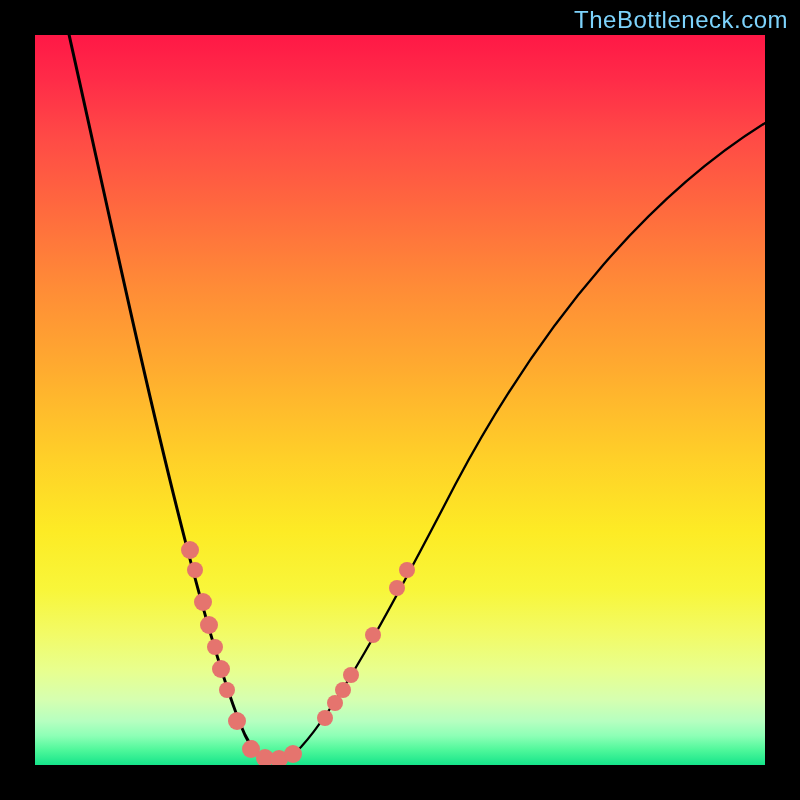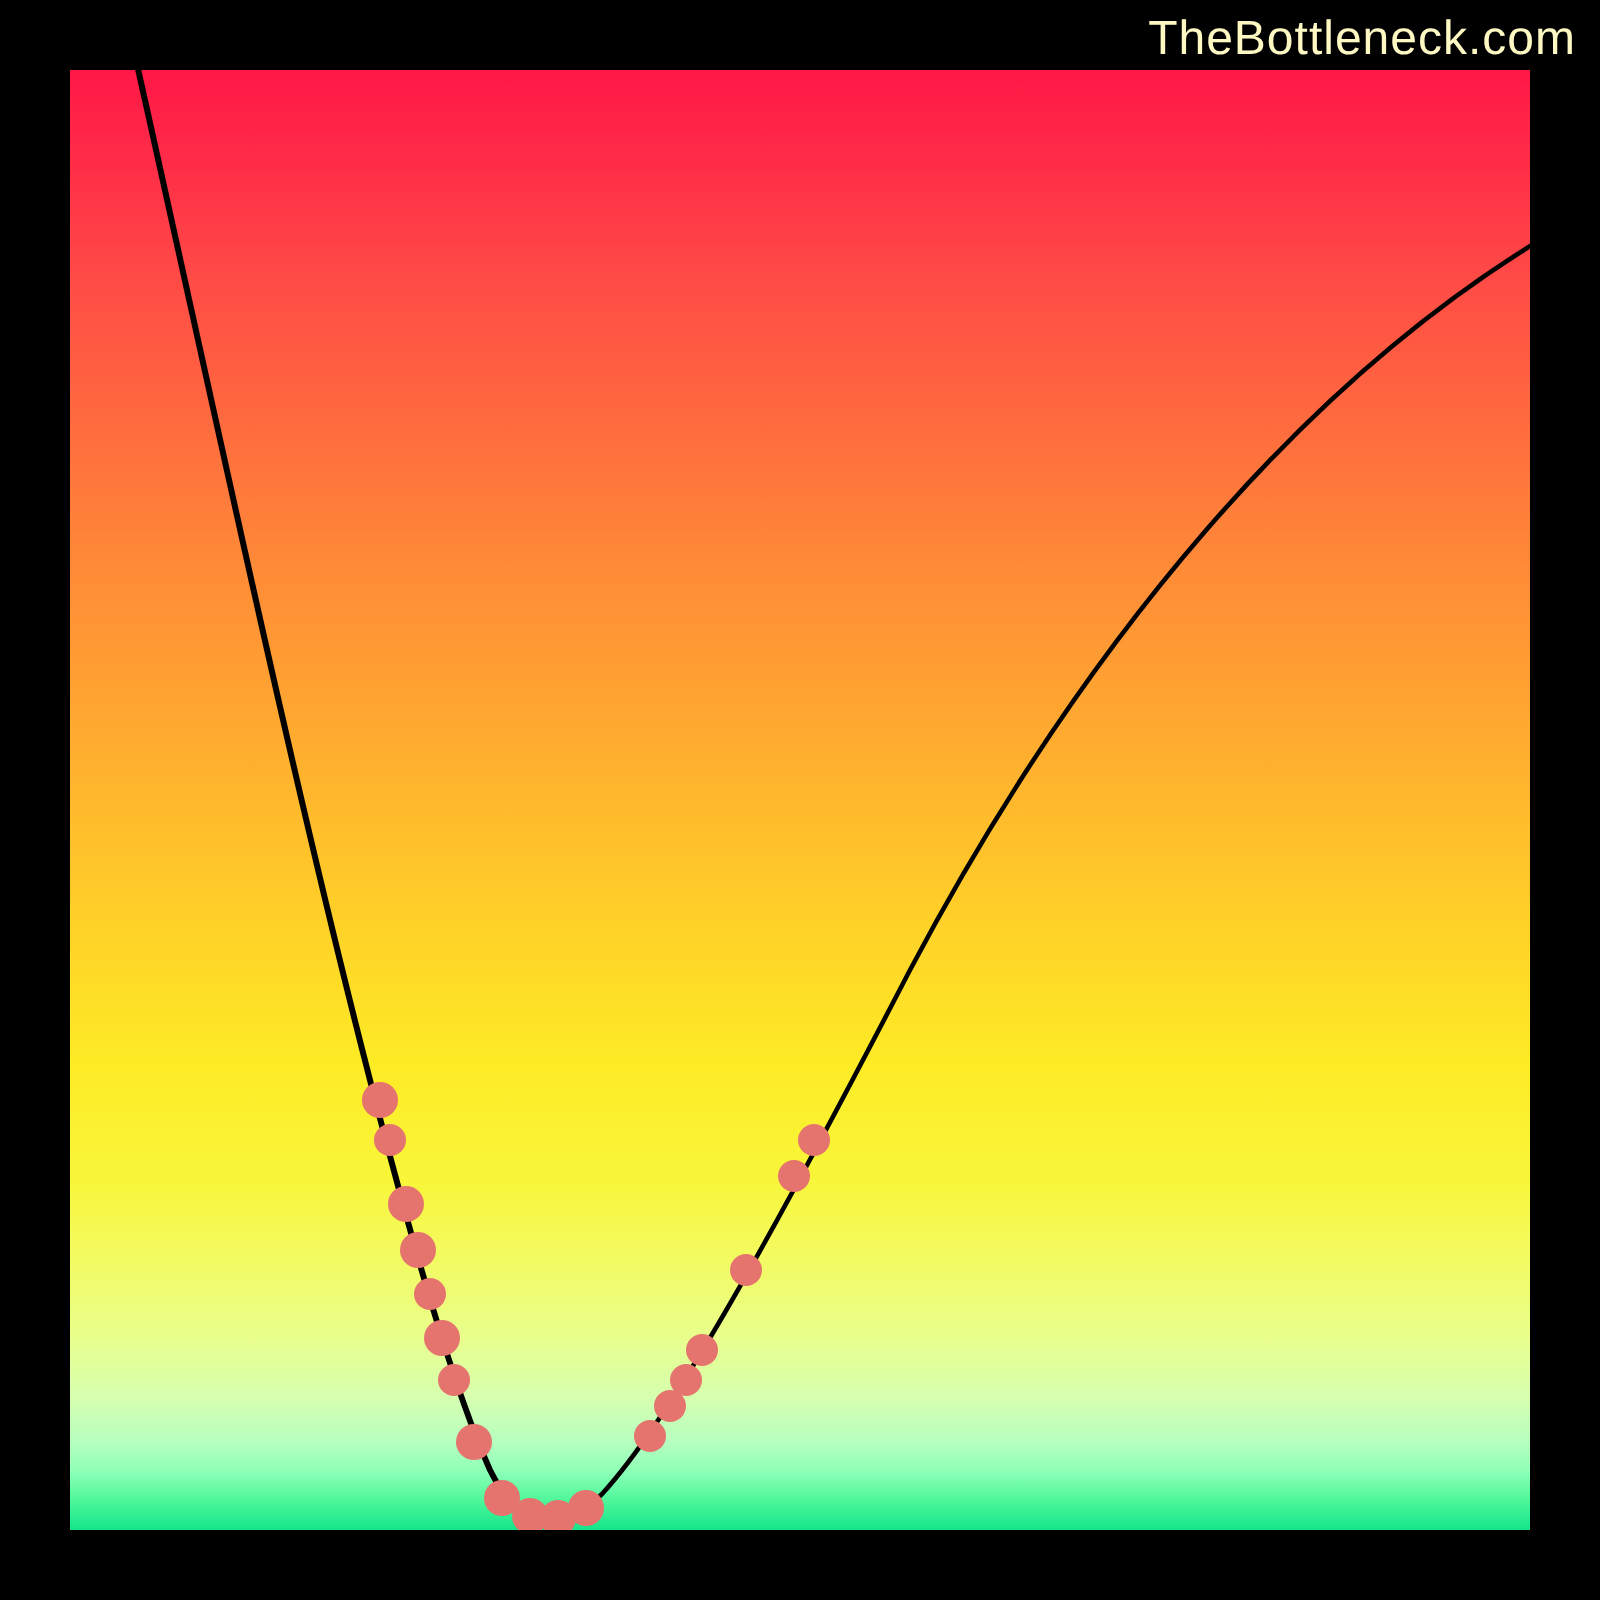--- a/index.html
+++ b/index.html
@@ -47,21 +47,21 @@
       #b6ffc0 94%,
       #8dffb6 96%,
       #4df79a 98%,
       #15e48a 100%
     );
   }
   .watermark {
     position: absolute;
     top: 6px;
     right: 12px;
-    color: #fef9c3;
+    color: #7dd3fc;
     font-size: 24px;
     letter-spacing: 0.5px;
     font-weight: 500;
     user-select: none;
     text-align: center;
   }
   svg.curves {
     position: absolute;
     inset: 0;
   }

